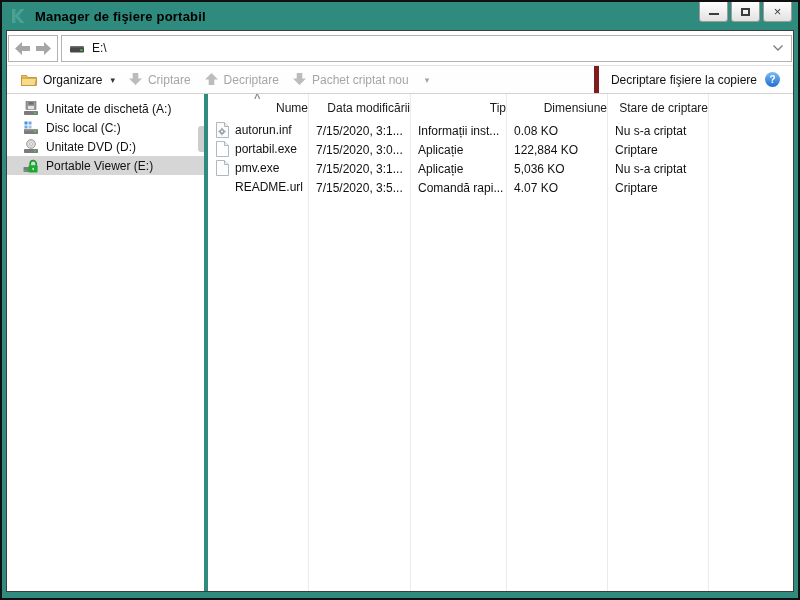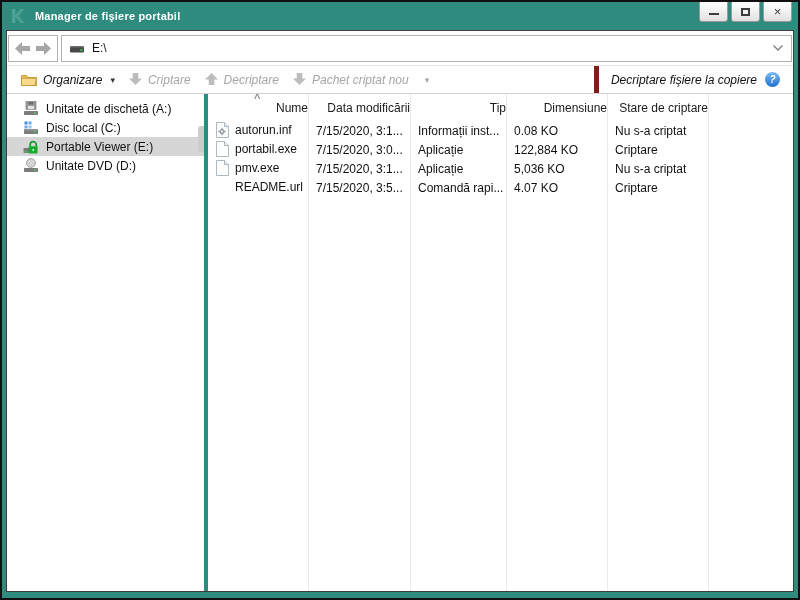--- a/index.html
+++ b/index.html
@@ -17,21 +17,21 @@
     background:#2e8b7d;
     border:2px solid #101010;
   }
 
   
   .titlebar {
     height:28px; display:flex; align-items:center;
     padding:0 8px; gap:9px; position:relative;
   }
   .k-logo { width:16px; height:16px; display:block; }
-  .title { color:#ffffff; font-size:11px; font-weight:bold; letter-spacing:.2px; }
+  .title { color:#000000; font-size:13px; font-weight:bold; letter-spacing:.2px; }
   .win-controls { position:absolute; right:6px; top:0; display:flex; }
   .win-btn {
     width:29px; height:20px; margin-left:3px;
     background:linear-gradient(#ffffff,#e2e2e2);
     border:1px solid #9b9b9b; border-top:none;
     border-radius:0 0 3px 3px;
     display:flex; align-items:center; justify-content:center;
     color:#3c3c3c; font-size:13px; line-height:1; cursor:default;
   }
   .min-bar { width:10px; height:2px; background:#3c3c3c; display:block; margin-top:4px; }
@@ -54,21 +54,21 @@
   .address-bar {
     flex:1; height:27px; border:1px solid #b2b2b2; margin-left:3px; background:#fff;
     display:flex; align-items:center; gap:7px; padding:0 7px; font-size:12px; color:#111;
   }
   .address-chevron { margin-left:auto; display:block; }
 
   
   .toolbar {
     height:29px; flex:none;
     border-top:1px solid #e4e4e4; border-bottom:1px solid #d2d2d2;
-    display:flex; align-items:center; padding:0 7px; font-size:12px; background:#fefefe;font-style:italic;
+    display:flex; align-items:center; padding:0 7px; font-size:12px; background:#fefefe;
   }
   .tb-item { display:flex; align-items:center; gap:6px; padding:0 7px; height:100%; color:#111; }
   .tb-item .caret { font-size:9px; color:#333; padding-left:2px; }
   .tb-item.disabled, .tb-item.disabled .caret { color:#a6a6a6; }
   .toolbar-right {
     margin-left:auto; height:100%; display:flex; align-items:center; gap:8px;
     border-left:5px solid #7f1d1d; padding:0 6px 0 12px; color:#111;
   }
   .help-icon {
     width:15px; height:15px; border-radius:50%;
@@ -213,38 +213,38 @@
               <rect x="1.5" y="1.5" width="3" height="3" fill="#3f8fdd"></rect>
               <rect x="5.5" y="1.5" width="3" height="3" fill="#6ea9e5"></rect>
               <rect x="1.5" y="5.5" width="3" height="3" fill="#6ea9e5"></rect>
               <rect x="5.5" y="5.5" width="3" height="3" fill="#9cc3ec"></rect>
               <rect x="1" y="9" width="14" height="5" rx="0.8" fill="#7b7b7b"></rect>
               <rect x="1" y="9" width="14" height="1.6" fill="#959595"></rect>
               <rect x="11" y="10.9" width="2" height="1.5" fill="#43d457"></rect>
             </svg>
             <span>Disc local (C:)</span>
           </div>
+          <div class="drive-item">
+            <svg width="16" height="15" viewBox="0 0 16 15">
+              <circle cx="8" cy="5" r="4.4" fill="#d9d9d9" stroke="#8d8d8d" stroke-width="0.8"></circle>
+              <circle cx="8" cy="5" r="1.4" fill="#f6f6f6" stroke="#a3a3a3" stroke-width="0.5"></circle>
+              <rect x="1" y="10" width="14" height="4" rx="0.8" fill="#7b7b7b"></rect>
+              <rect x="11" y="11.3" width="2" height="1.4" fill="#43d457"></rect>
+            </svg>
+            <span>Unitate DVD (D:)</span>
+          </div>
           <div class="drive-item selected">
             <svg width="16" height="16" viewBox="0 0 16 16">
               <rect x="0.5" y="9" width="7" height="5" rx="0.8" fill="#7b7b7b"></rect>
               <rect x="1.6" y="12" width="1.6" height="1.2" fill="#43d457"></rect>
               <path d="M7.2 7.8 v-2.2 a3 3 0 0 1 6 0 v2.2" fill="none" stroke="#169c2c" stroke-width="1.7"></path>
               <rect x="5.6" y="7.3" width="9" height="7.2" rx="1" fill="#19ab30"></rect>
               <rect x="9.5" y="9.8" width="1.4" height="2.4" rx="0.7" fill="#eaffe8"></rect>
             </svg>
             <span>Portable Viewer (E:)</span>
-          </div>
-          <div class="drive-item">
-            <svg width="16" height="15" viewBox="0 0 16 15">
-              <circle cx="8" cy="5" r="4.4" fill="#d9d9d9" stroke="#8d8d8d" stroke-width="0.8"></circle>
-              <circle cx="8" cy="5" r="1.4" fill="#f6f6f6" stroke="#a3a3a3" stroke-width="0.5"></circle>
-              <rect x="1" y="10" width="14" height="4" rx="0.8" fill="#7b7b7b"></rect>
-              <rect x="11" y="11.3" width="2" height="1.4" fill="#43d457"></rect>
-            </svg>
-            <span>Unitate DVD (D:)</span>
           </div>
         </div>
 
         <div class="splitter">
           <div class="splitter-handle"></div>
         </div>
 
         <div class="right-pane">
           <div class="grid-line" style="left:100px"></div>
           <div class="grid-line" style="left:202px"></div>

